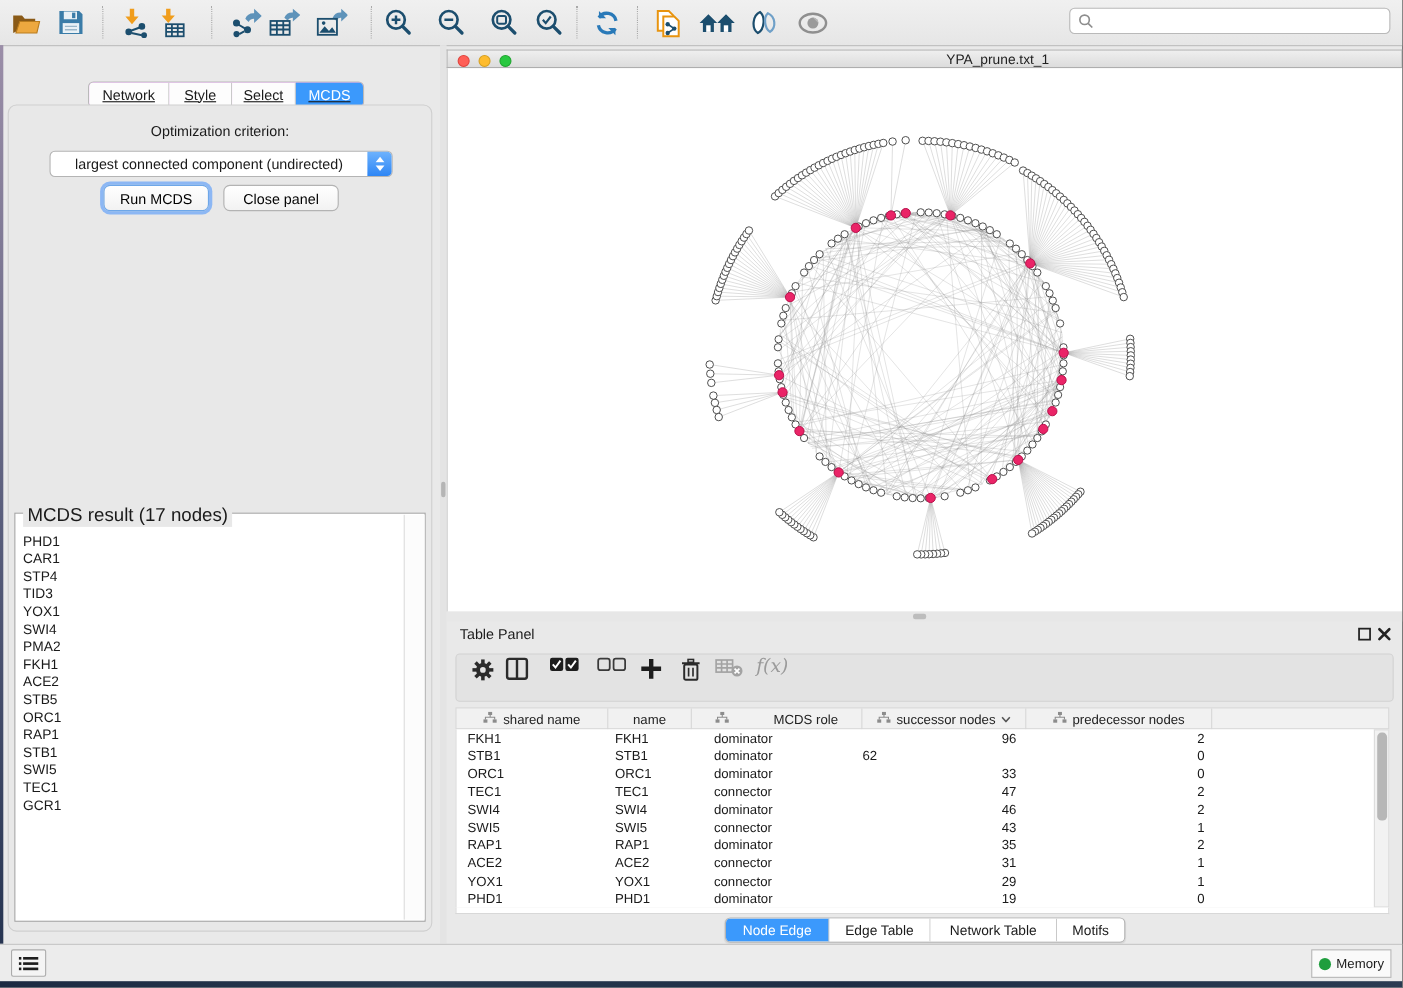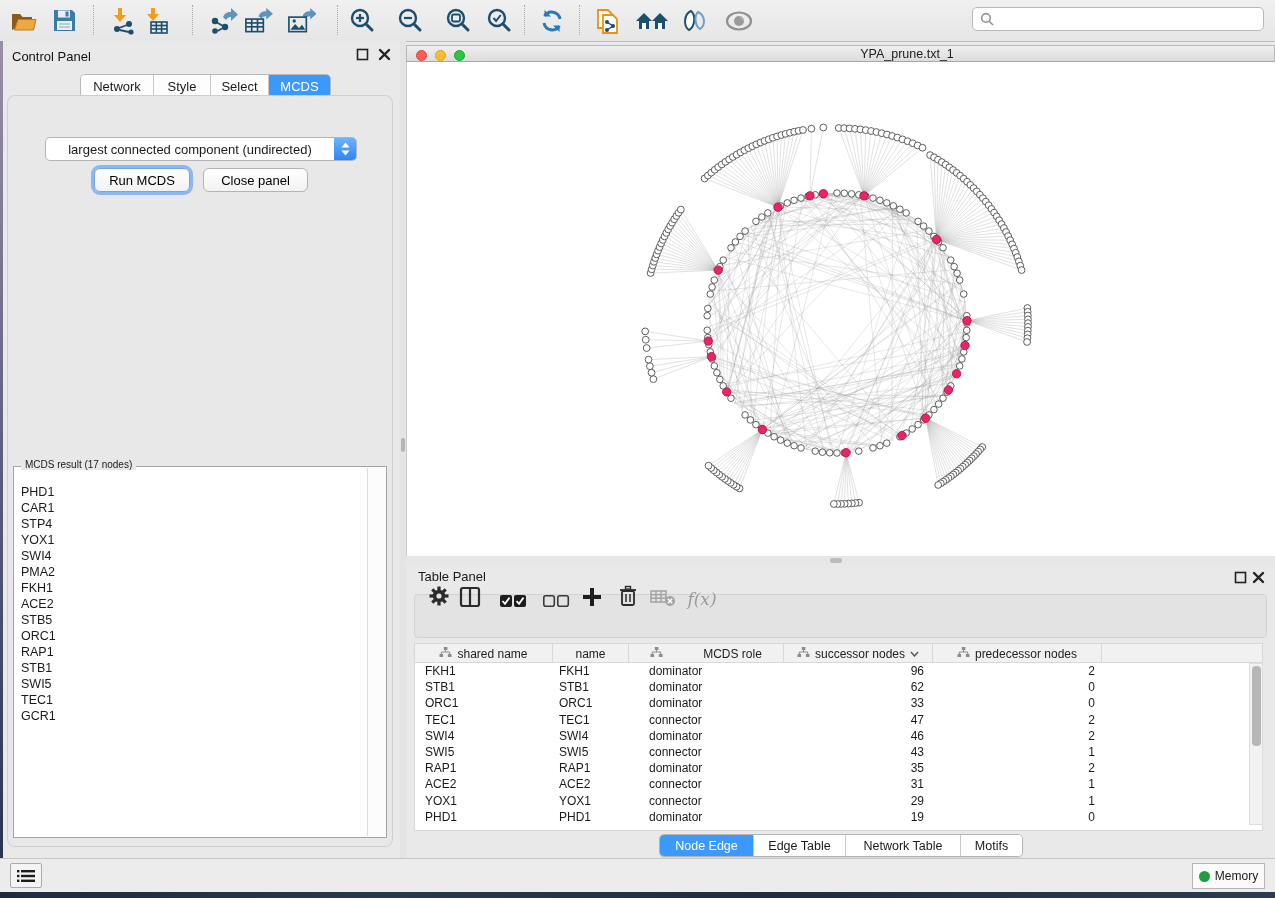--- a/index.html
+++ b/index.html
@@ -14,53 +14,53 @@
   .searchbox{position:absolute;left:972px;top:7px;width:292px;height:24px;background:#fff;
     border:1px solid #b9b9b9;border-radius:5px;display:flex;align-items:center;padding-left:7px;box-sizing:border-box;}
   .searchbox input{border:none;outline:none;flex:1;font:12px "Liberation Sans",sans-serif;background:transparent;}
   
   .desk-left{left:0;top:41px;width:3px;height:850px;background:linear-gradient(#9b8ea8,#5b5f7d,#22314e);}
   .desk-bottom{left:0;top:891px;width:1275px;height:7px;background:linear-gradient(90deg,#1c2a42,#27394f 30%,#1e2d45 60%,#2a3b52);}
   
   .cp-header{left:3px;top:41px;width:397px;height:29px;background:#e9e9e9;}
   .panel-title{font-size:13px;color:#111;}
   .winbtn{position:absolute;top:6px;width:13px;height:13px;cursor:pointer;}
-  .cp-tabs{left:80px;top:74px;height:22px;display:flex;border:1px solid #b9b9b9;border-radius:5px;overflow:hidden;background:#f0abfc;}
+  .cp-tabs{left:80px;top:74px;height:22px;display:flex;border:1px solid #b9b9b9;border-radius:5px;overflow:hidden;background:#f0abfc;text-decoration:underline;}
   .cp-tab{display:flex;align-items:center;justify-content:center;font-size:13px;height:22px;
     border-right:1px solid #c9c9c9;background:#fdfdfd;cursor:pointer;}
   .cp-tab:last-child{border-right:none;}
   .cp-tab.active{background:#3b99fc;color:#fff;}
   .cp-card{left:7px;top:95px;width:386px;height:752px;background:#e8e8e8;border:1px solid #cfcfcf;border-radius:8px;box-sizing:border-box;}
   .opt-label{left:7px;top:112px;width:386px;text-align:center;font-size:13px;}
   .dropdown{left:45px;top:137px;width:312px;height:24px;background:#fff;border:1px solid #b4b4b4;border-radius:5px;
     box-sizing:border-box;display:flex;align-items:center;cursor:pointer;}
   .dd-text{flex:1;text-align:center;font-size:13px;white-space:nowrap;overflow:hidden;}
   .dd-step{width:22px;height:22px;border-radius:0 4px 4px 0;background:linear-gradient(#6db2fd,#2e86f5);
     display:flex;flex-direction:column;align-items:center;justify-content:center;gap:2px;}
   .btn{position:absolute;height:24px;background:linear-gradient(#ffffff,#f2f2f2);border:1px solid #b3b3b3;border-radius:6px;
     font-size:13px;display:flex;align-items:center;justify-content:center;box-sizing:border-box;cursor:pointer;}
   .btn.focusring{box-shadow:0 0 0 3px rgba(90,156,250,.65);border-color:#6ea7e8;}
   .mcds-box{left:13px;top:466px;width:374px;height:372px;background:#fff;border:1px solid #a3a3a3;box-sizing:border-box;}
-  .mcds-legend{left:21px;top:459px;background:#e8e8e8;padding:0 4px;font-size:10px;}
+  .mcds-legend{left:21px;top:459px;background:#e8e8e8;padding:0 4px;font-size:17px;}
   .mcds-list{left:21px;top:484px;width:340px;font-size:12.5px;line-height:16px;}
   .mcds-scroll{left:367px;top:468px;width:18px;height:368px;border-left:1px solid #ddd;background:#fcfcfc;}
   .vsplit{left:400px;top:41px;width:6px;height:817px;background:#e4e4e4;}
   .vsplit-handle{left:401px;top:438px;width:4px;height:14px;background:#b5b5b5;border-radius:2px;}
   
   .net-title{left:406px;top:45px;width:869px;height:17px;background:linear-gradient(#efefef,#dcdcdc);
     border:1px solid #b9b9b9;border-bottom:1px solid #a8a8a8;box-sizing:border-box;}
   .light{position:absolute;top:3.5px;width:11px;height:11px;border-radius:50%;}
   .net-title-text{position:absolute;left:0;top:1px;width:100%;text-align:center;font-size:12.5px;color:#222;}
   .net-canvas{left:406px;top:62px;width:869px;height:494px;background:#fff;border-left:1px solid #c9c9c9;box-sizing:border-box;}
   .hsplit{left:406px;top:556px;width:869px;height:9px;background:#e7e7e7;}
   .hsplit-handle{left:830px;top:558px;width:12px;height:5px;background:#bdbdbd;border-radius:2px;}
   
   .tp-header-title{left:418px;top:569px;font-size:13px;}
   .tp-toolbar{left:414px;top:594px;width:853px;height:44px;background:#e3e3e3;border:1px solid #d2d2d2;border-radius:4px;box-sizing:border-box;}
-  .tp-icon{position:absolute;top:579px;width:30px;height:30px;display:flex;align-items:flex-end;justify-content:center;cursor:pointer;}
+  .tp-icon{position:absolute;top:596px;width:30px;height:30px;display:flex;align-items:flex-start;justify-content:center;cursor:pointer;}
   .tbl-header{left:414px;top:643px;width:849px;height:20px;background:#f1f1f1;border:1px solid #d8d8d8;box-sizing:border-box;}
   .th-cell{position:absolute;top:0;height:20px;display:flex;align-items:center;justify-content:center;gap:5px;
     font-size:12px;color:#222;border-right:1px solid #d8d8d8;box-sizing:border-box;cursor:pointer;}
   .tbl-body{left:414px;top:663px;width:835px;height:162px;background:#fff;border-left:1px solid #d8d8d8;box-sizing:border-box;overflow:hidden;}
   .trow{position:relative;height:16.2px;}
   .tcell{position:absolute;top:0;font-size:12px;line-height:16.2px;white-space:nowrap;}
   .tbl-scroll{left:1249px;top:663px;width:14px;height:162px;background:#f2f2f2;border:1px solid #ddd;box-sizing:border-box;}
   .tbl-thumb{left:1251.5px;top:666px;width:9px;height:80px;background:#b7b7b7;border-radius:4px;}
   .tbl-bottom{left:414px;top:825px;width:849px;height:6px;background:#fff;border:1px solid #d8d8d8;border-top:none;box-sizing:border-box;}
   .tp-tabs{left:659px;top:834px;height:21px;display:flex;border:1px solid #b5b5b5;border-radius:5px;overflow:hidden;background:#fff;
@@ -231,58 +231,49 @@
           <circle cx="6" cy="6" r="4.3" fill="none" stroke="#8d8d8d" stroke-width="1.5"></circle>
           <line x1="9.2" y1="9.2" x2="13" y2="13" stroke="#8d8d8d" stroke-width="1.5"></line>
         </svg>
       <input placeholder="" style="">
     </div>
   </div>
 
   <div class="abs desk-left"></div>
   <div class="abs desk-bottom"></div>
 
-  <div class="abs cp-header">
-    <span class="panel-title abs" style="left:9px;top:8px">Control Panel</span>
-    <span class="winbtn" style="left:353px">
-      <svg width="13" height="13" viewBox="0 0 13 13">
-          <rect x="1.5" y="1.5" width="10" height="10" fill="none" stroke="#222" stroke-width="1.6"></rect>
-        </svg></span>
-    <span class="winbtn" style="left:375px">
-      <svg width="13" height="13" viewBox="0 0 13 13">
-          <path d="M2 2 L11 11 M11 2 L2 11" stroke="#222" stroke-width="2.4" stroke-linecap="round"></path>
-        </svg></span>
-  </div>
   <div class="abs cp-tabs" id="cp-tabs">
       <div class="cp-tab" style="width: 72px;">Network</div>
       <div class="cp-tab" style="width: 56px;">Style</div>
       <div class="cp-tab" style="width: 57px;">Select</div>
       <div class="cp-tab active" style="width: 61px;">MCDS</div>
     </div>
   <div class="abs cp-card"></div>
+  <div class="abs opt-label">Optimization criterion:</div>
   <div class="abs dropdown">
     <span class="dd-text">largest connected component (undirected)</span>
     <span class="dd-step">
       <svg width="9" height="6" viewBox="0 0 9 6">
           <path d="M0.5 5.5 L4.5 0.5 L8.5 5.5 Z" fill="#fff"></path>
         </svg>
       <svg width="9" height="6" viewBox="0 0 9 6">
           <path d="M0.5 0.5 L4.5 5.5 L8.5 0.5 Z" fill="#fff"></path>
         </svg>
     </span>
   </div>
   <button class="btn focusring" style="left:94px;top:168px;width:96px">Run MCDS</button>
   <button class="btn" style="left:203px;top:168px;width:105px">Close panel</button>
   <div class="abs mcds-box"></div>
   <div class="abs mcds-scroll"></div>
   <div class="abs mcds-legend">MCDS result (17 nodes)</div>
   <div class="abs mcds-list" id="mcds-list">
       <div>PHD1</div>
       <div>CAR1</div>
       <div>STP4</div>
+      <div>TID3</div>
       <div>YOX1</div>
       <div>SWI4</div>
       <div>PMA2</div>
       <div>FKH1</div>
       <div>ACE2</div>
       <div>STB5</div>
       <div>ORC1</div>
       <div>RAP1</div>
       <div>STB1</div>
       <div>SWI5</div>
@@ -1131,21 +1122,21 @@
         <div class="tcell" style="left: 10px; width: 120px; text-align: left;">FKH1</div>
         <div class="tcell" style="left: 144px; width: 66px; text-align: left;">FKH1</div>
         <div class="tcell" style="left: 234px; width: 130px; text-align: left;">dominator</div>
         <div class="tcell" style="left: 369px; width: 140px; text-align: right; padding-right: 12px;">96</div>
         <div class="tcell" style="left: 518px; width: 162px; text-align: right; padding-right: 12px;">2</div>
       </div>
       <div class="trow">
         <div class="tcell" style="left: 10px; width: 120px; text-align: left;">STB1</div>
         <div class="tcell" style="left: 144px; width: 66px; text-align: left;">STB1</div>
         <div class="tcell" style="left: 234px; width: 130px; text-align: left;">dominator</div>
-        <div class="tcell" style="left: 369px; width: 140px; text-align: right; padding-right: 12px;">62</div>
+        <div class="tcell" style="left: 369px; width: 140px; text-align: left; padding-right: 12px;">62</div>
         <div class="tcell" style="left: 518px; width: 162px; text-align: right; padding-right: 12px;">0</div>
       </div>
       <div class="trow">
         <div class="tcell" style="left: 10px; width: 120px; text-align: left;">ORC1</div>
         <div class="tcell" style="left: 144px; width: 66px; text-align: left;">ORC1</div>
         <div class="tcell" style="left: 234px; width: 130px; text-align: left;">dominator</div>
         <div class="tcell" style="left: 369px; width: 140px; text-align: right; padding-right: 12px;">33</div>
         <div class="tcell" style="left: 518px; width: 162px; text-align: right; padding-right: 12px;">0</div>
       </div>
       <div class="trow">

